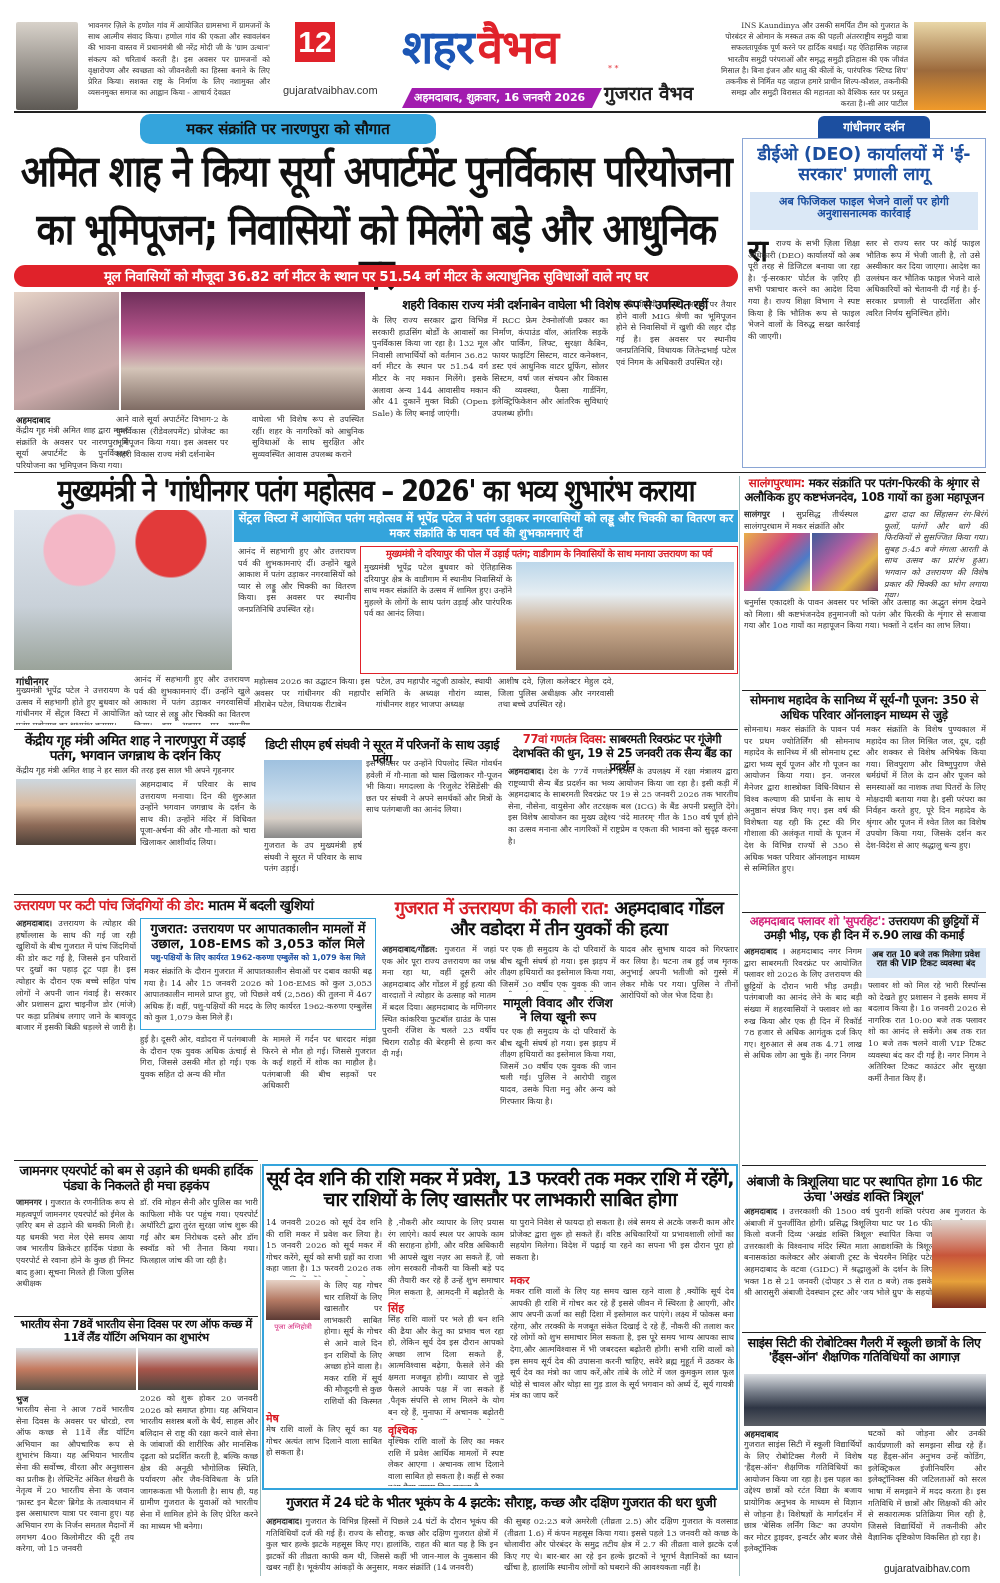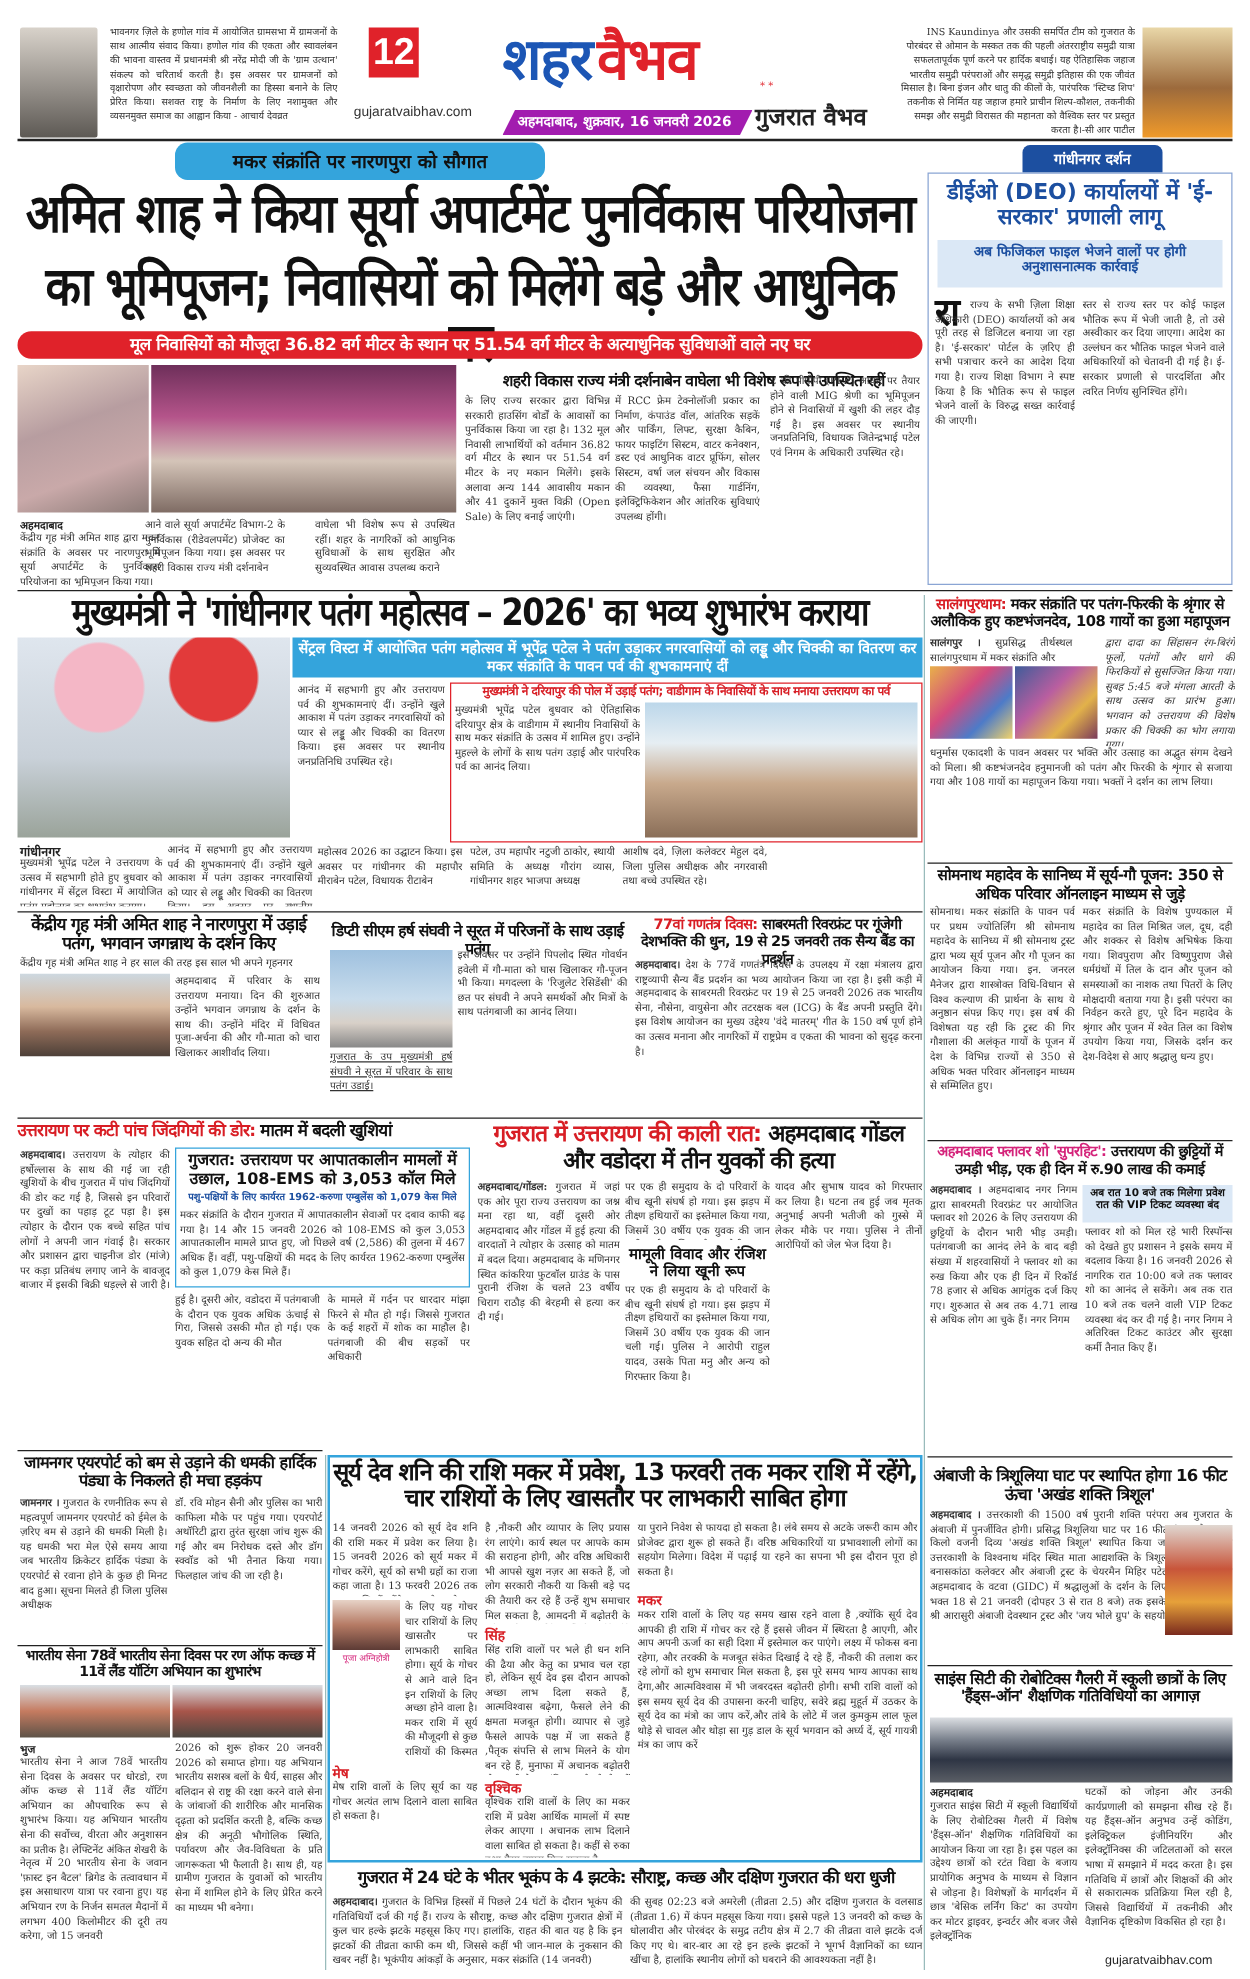--- a/index.html
+++ b/index.html
@@ -96,21 +96,21 @@
 
 <div class="abs rule" style="left:14px;top:729px;width:724px;height:1px;"></div>
 <div class="abs hl" style="left:14px;top:733px;width:242px;font-size:13.8px;letter-spacing:-0.6px;line-height:1.1;">केंद्रीय गृह मंत्री अमित शाह ने नारणपुरा में उड़ाई पतंग, भगवान जगन्नाथ के दर्शन किए</div>
 <div class="abs body-text" style="left:16px;top:765px;width:240px;height:12px;">केंद्रीय गृह मंत्री अमित शाह ने हर साल की तरह इस साल भी अपने गृहनगर</div>
 <div class="abs photo" style="left:16px;top:779px;width:120px;height:66px;background:linear-gradient(180deg,#cdd8e0,#d8b99e 40%,#8e6b58 70%,#4d4038);"></div>
 <div class="abs body-text" style="left:140px;top:779px;width:116px;height:110px;">अहमदाबाद में परिवार के साथ उत्तरायण मनाया। दिन की शुरुआत उन्होंने भगवान जगन्नाथ के दर्शन के साथ की। उन्होंने मंदिर में विधिवत पूजा-अर्चना की और गौ-माता को चारा खिलाकर आशीर्वाद लिया।</div>
 
 <div class="abs hl" style="left:262px;top:738px;width:240px;font-size:12.5px;letter-spacing:-0.6px;line-height:1.1;">डिप्टी सीएम हर्ष संघवी ने सूरत में परिजनों के साथ उड़ाई पतंग</div>
 <div class="abs photo" style="left:264px;top:760px;width:98px;height:78px;background:linear-gradient(180deg,#9fc1df,#c8dcec 50%,#d8d0c8 75%,#888);"></div>
 <div class="abs body-text" style="left:366px;top:758px;width:136px;height:132px;">इस अवसर पर उन्होंने पिपलोद स्थित गोवर्धन हवेली में गौ-माता को घास खिलाकर गौ-पूजन भी किया। मगदल्ला के 'रिजुलेट रेसिडेंसी' की छत पर संघवी ने अपने समर्थकों और मित्रों के साथ पतंगबाजी का आनंद लिया।</div>
-<div class="abs body-text" style="left:264px;top:840px;width:98px;height:50px;text-decoration:underline;">गुजरात के उप मुख्यमंत्री हर्ष संघवी ने सूरत में परिवार के साथ पतंग उड़ाई।</div>
+<div class="abs body-text" style="left:264px;top:840px;width:98px;height:50px;">गुजरात के उप मुख्यमंत्री हर्ष संघवी ने सूरत में परिवार के साथ पतंग उड़ाई।</div>
 
 <div class="abs hl" style="left:506px;top:733px;width:232px;font-size:11.6px;letter-spacing:-0.5px;line-height:1.2;">
   <span class="red">77वां गणतंत्र दिवस:</span>
   <span>साबरमती रिवरफ्रंट पर गूंजेगी देशभक्ति की धुन, 19 से 25 जनवरी तक सैन्य बैंड का प्रदर्शन</span>
 </div>
 <div class="abs body-text" style="left:508px;top:766px;width:230px;height:124px;"><b>अहमदाबाद।</b> <span>देश के 77वें गणतंत्र दिवस के उपलक्ष्य में रक्षा मंत्रालय द्वारा राष्ट्रव्यापी सैन्य बैंड प्रदर्शन का भव्य आयोजन किया जा रहा है। इसी कड़ी में अहमदाबाद के साबरमती रिवरफ्रंट पर 19 से 25 जनवरी 2026 तक भारतीय सेना, नौसेना, वायुसेना और तटरक्षक बल (ICG) के बैंड अपनी प्रस्तुति देंगे। इस विशेष आयोजन का मुख्य उद्देश्य 'वंदे मातरम्' गीत के 150 वर्ष पूर्ण होने का उत्सव मनाना और नागरिकों में राष्ट्रप्रेम व एकता की भावना को सुदृढ़ करना है।</span></div>
 
 <div class="abs rule" style="left:14px;top:894px;width:724px;height:1px;"></div>
 
 <div class="abs hl" style="left:14px;top:898px;width:362px;font-size:13.6px;letter-spacing:-0.6px;text-align:left;">

